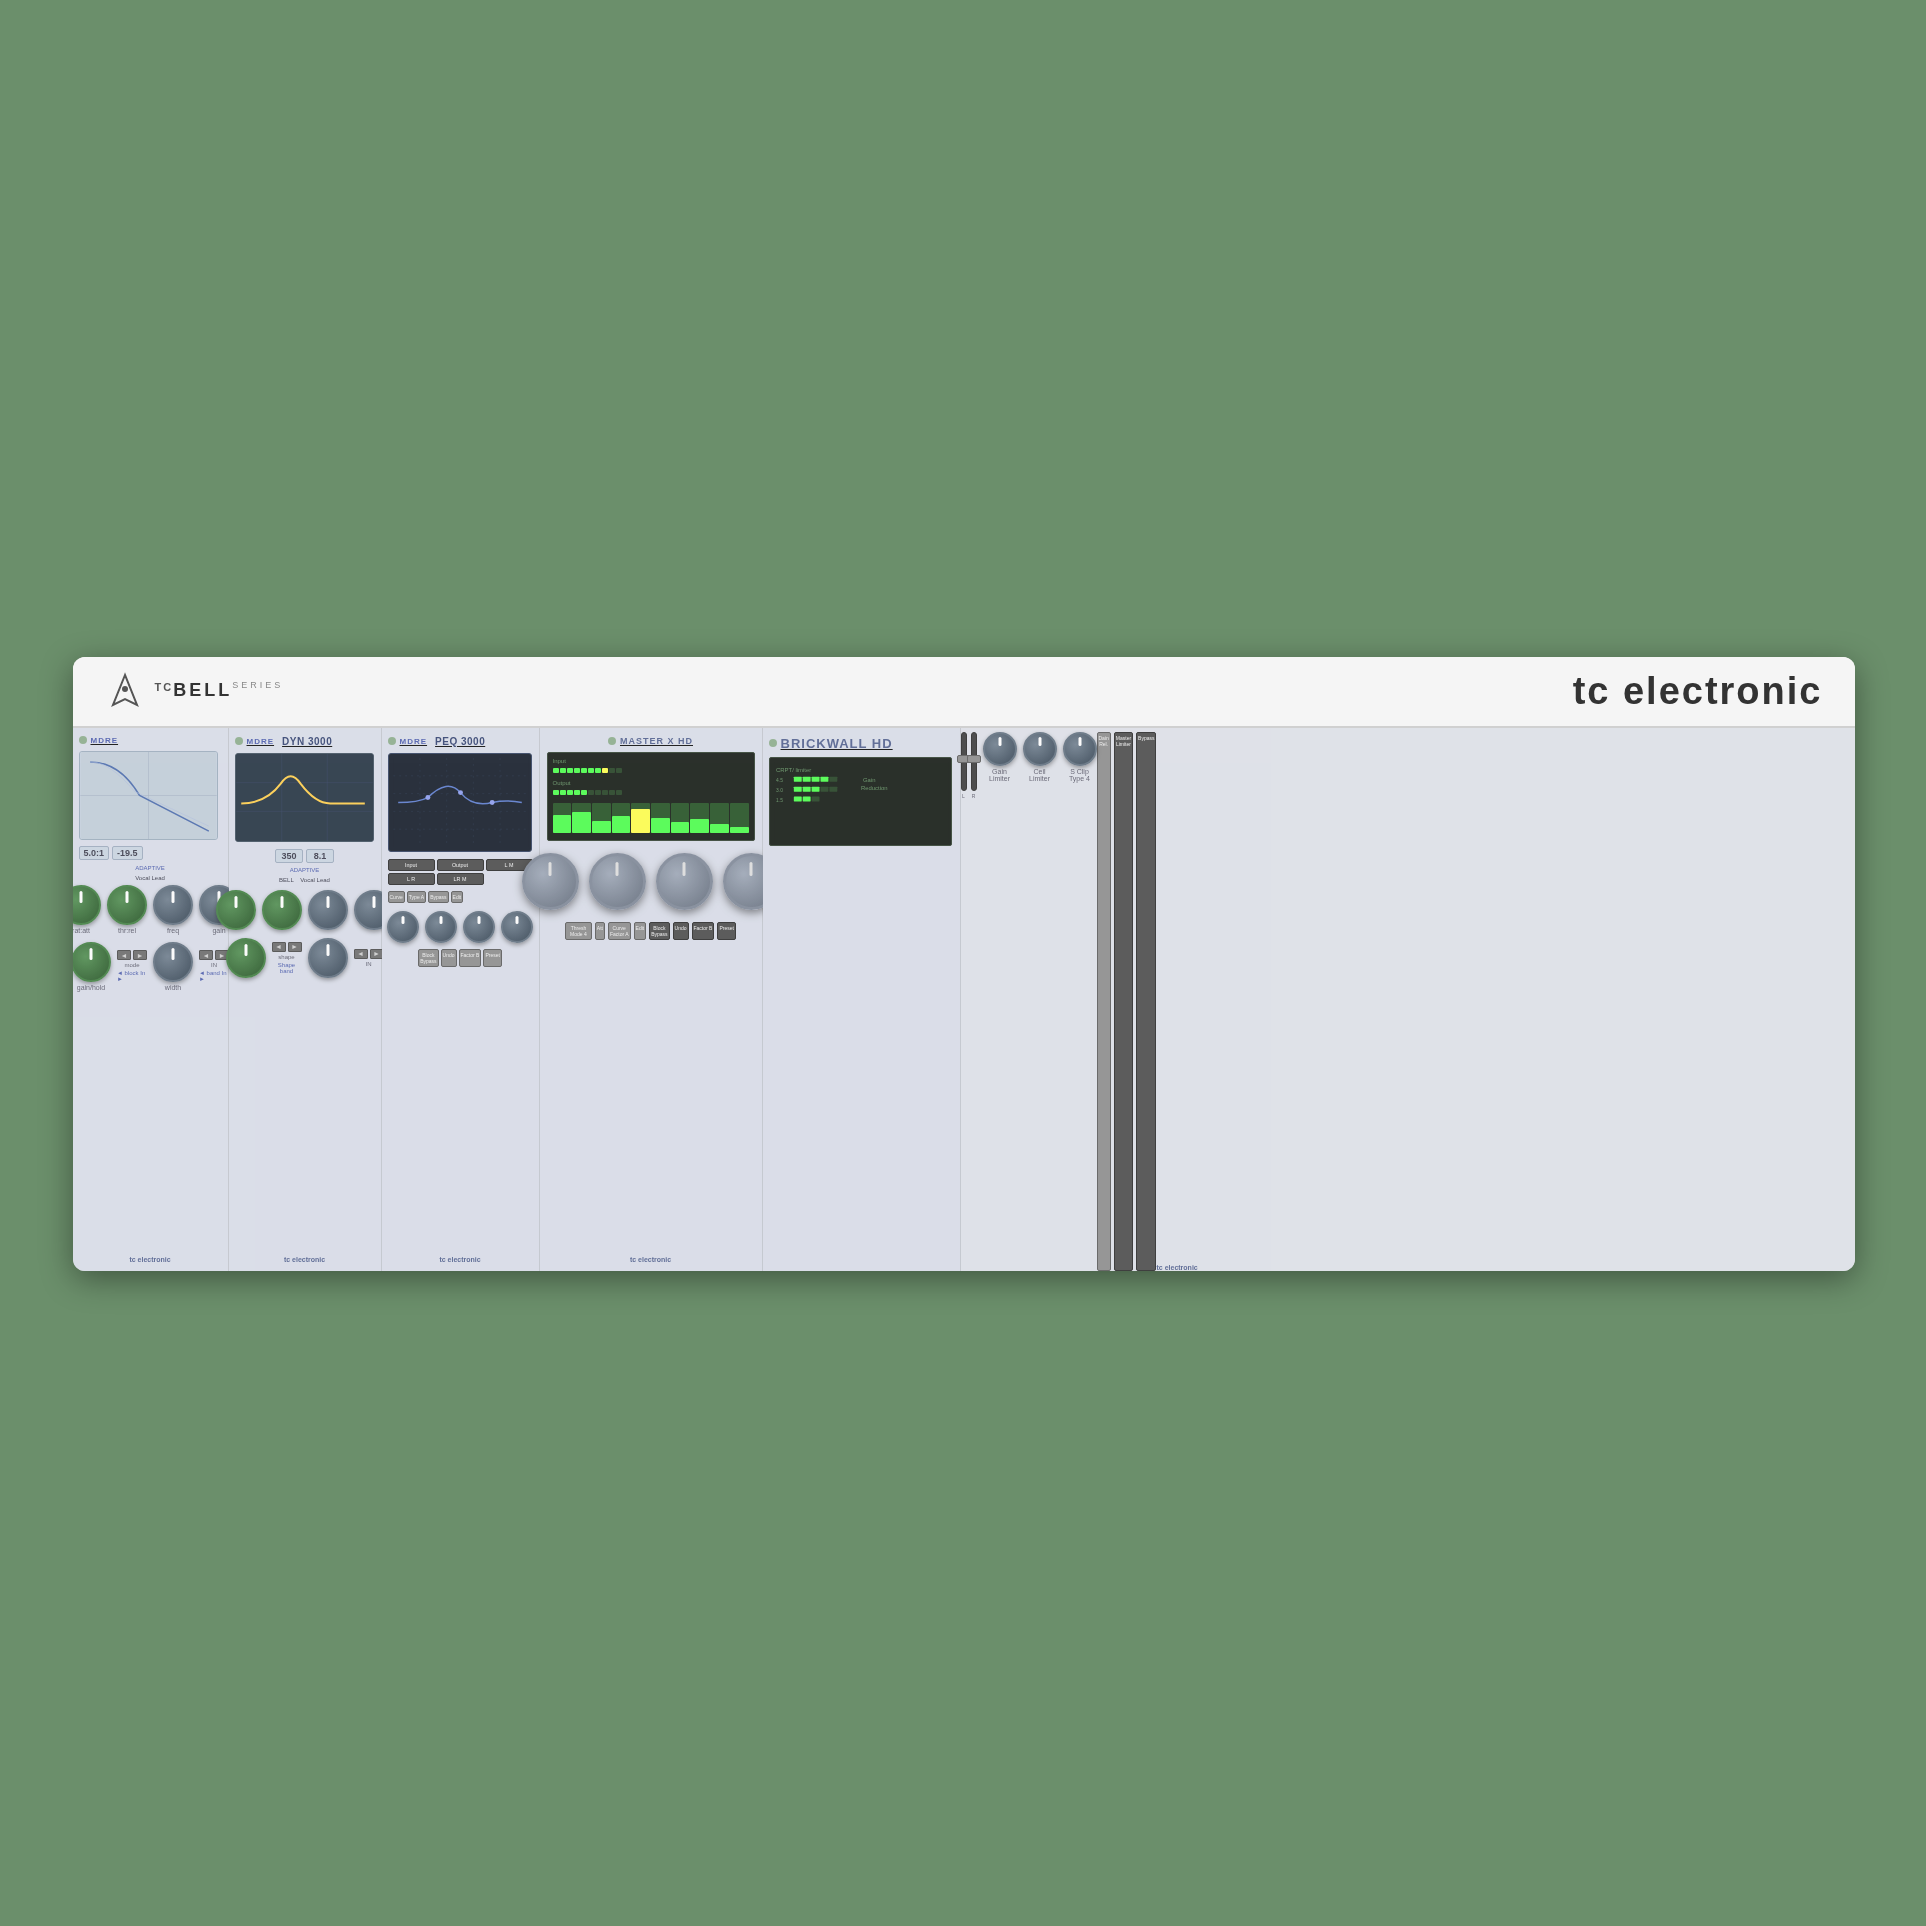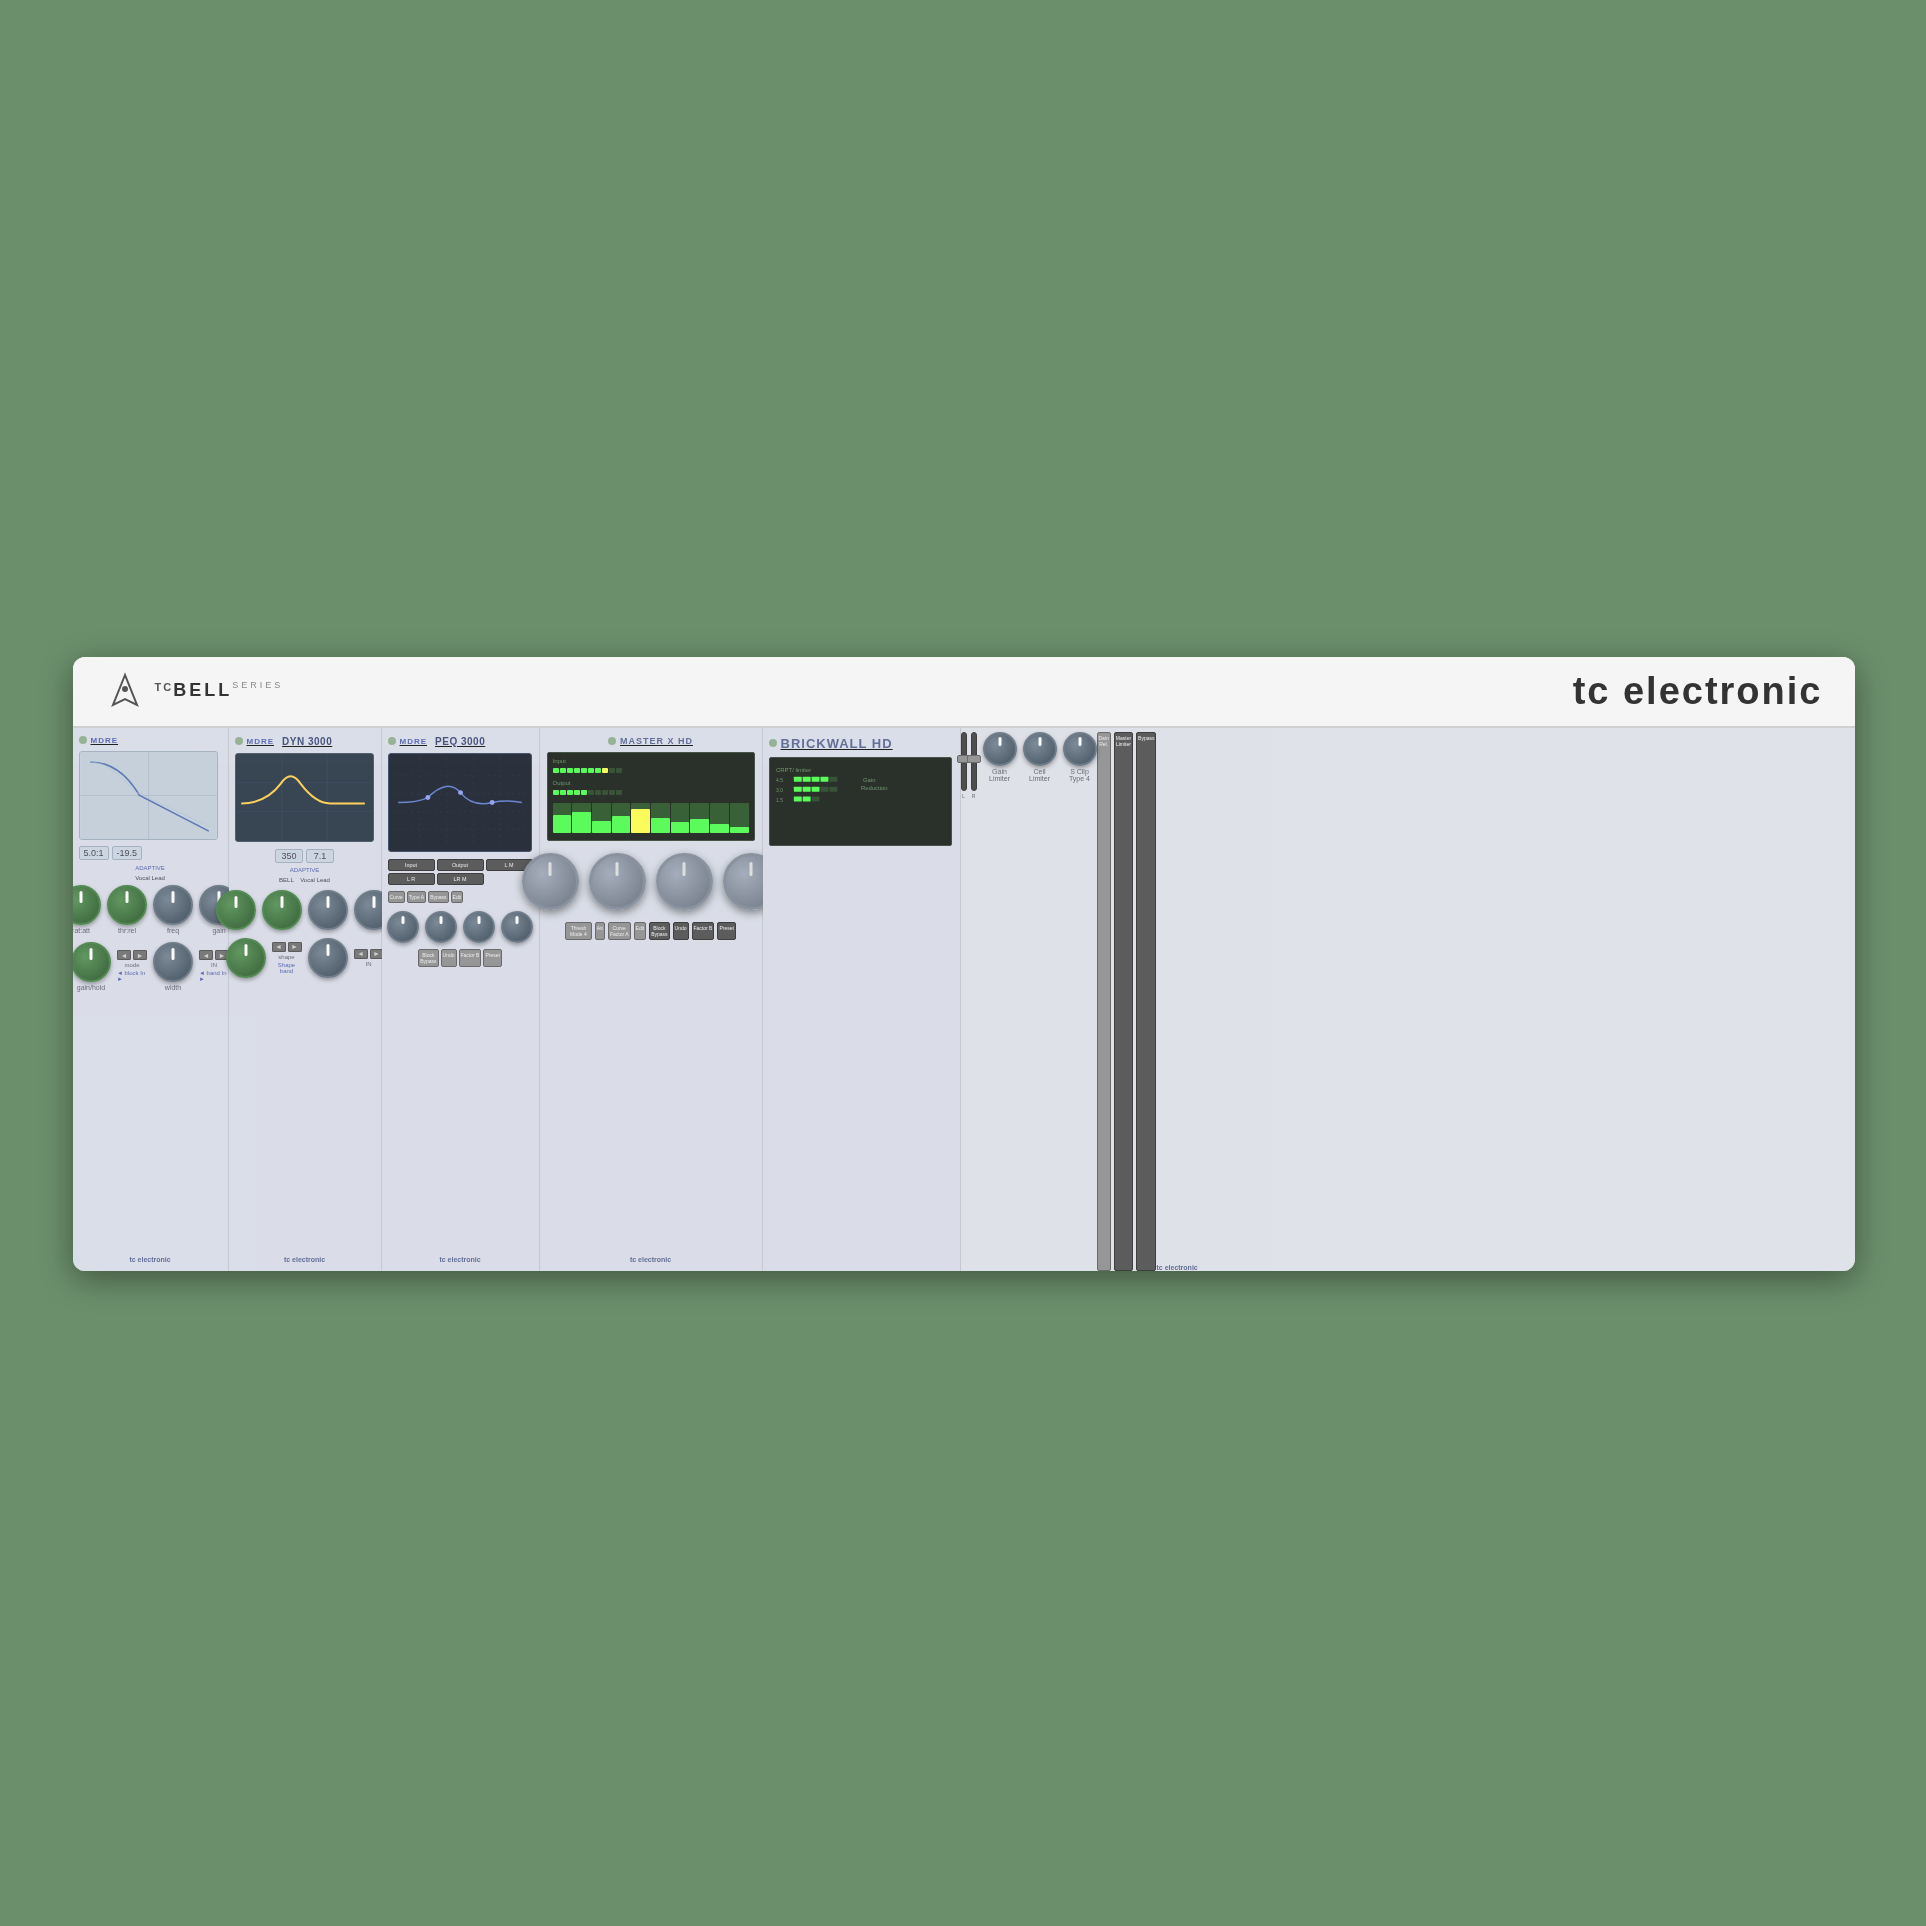--- a/index.html
+++ b/index.html
@@ -280,21 +280,21 @@
       color: #ccc;
       cursor: pointer;
     }
 
     
     .value-box {
       background: #c8d4e0;
       border: 1px solid #9aa8bc;
       border-radius: 2px;
       font-size: 9px;
-      font-weight: normal;
+      font-weight: bold;
       color: #334;
       padding: 1px 4px;
       text-align: center;
       min-width: 28px;
     }
 
     .inline-flex {
       display: flex;
       align-items: center;
       gap: 3px;
@@ -456,21 +456,21 @@
 
           <path d="M 5 50 Q 30 50 45 30 Q 55 15 65 30 Q 80 50 95 50 Q 110 50 130 50" stroke="#ffcc44" stroke-width="2" fill="none"></path>
         </svg>
       </div>
 
       <div class="inline-flex" style="margin-top:3px;justify-content:center;">
         <div style="display:flex;flex-direction:column;align-items:center;gap:1px;">
           <div class="value-box">350</div>
         </div>
         <div style="display:flex;flex-direction:column;align-items:center;gap:1px;">
-          <div class="value-box">7.1</div>
+          <div class="value-box">8.1</div>
         </div>
       </div>
       <div style="font-size:6px;color:#4455aa;text-align:center;">ADAPTIVE</div>
       <div style="font-size:6px;color:#334;text-align:center;">BELL &nbsp;&nbsp; Vocal Lead</div>
 
       <div class="knob-row" style="margin-top:3px;">
         <div class="knob-with-label">
           <div class="knob knob-green">
               <div class="knob-marker"></div>
             </div>

